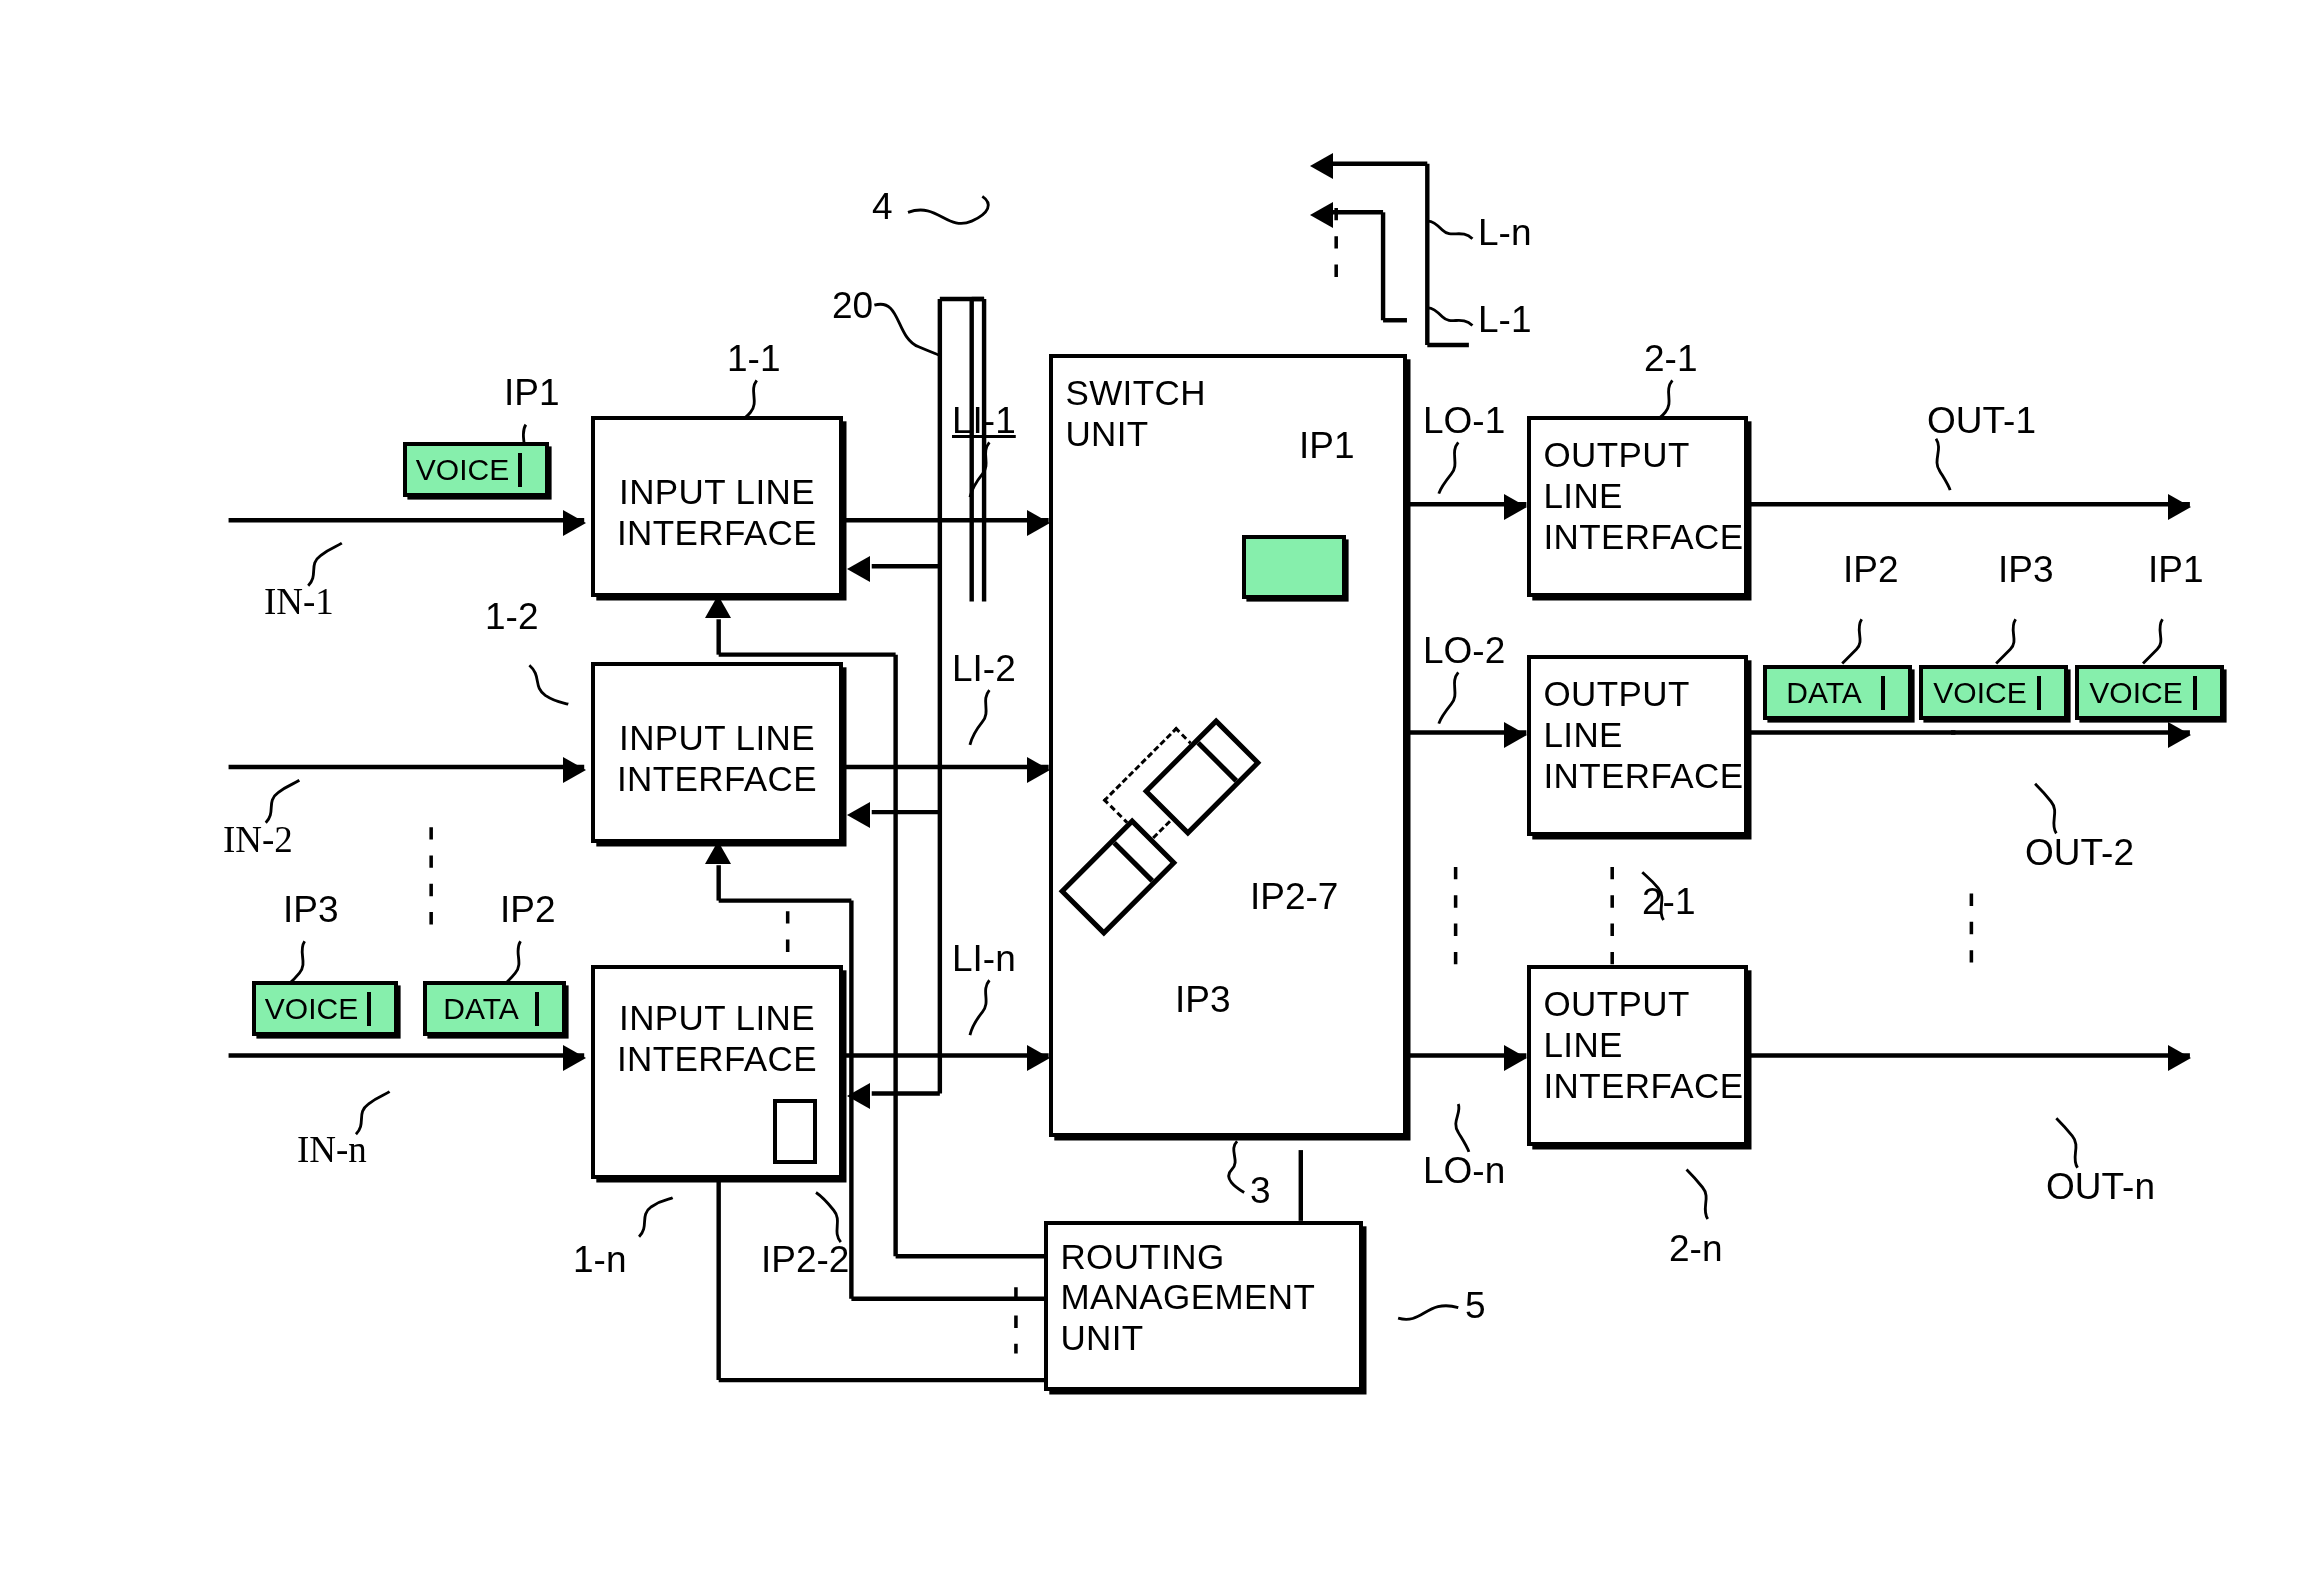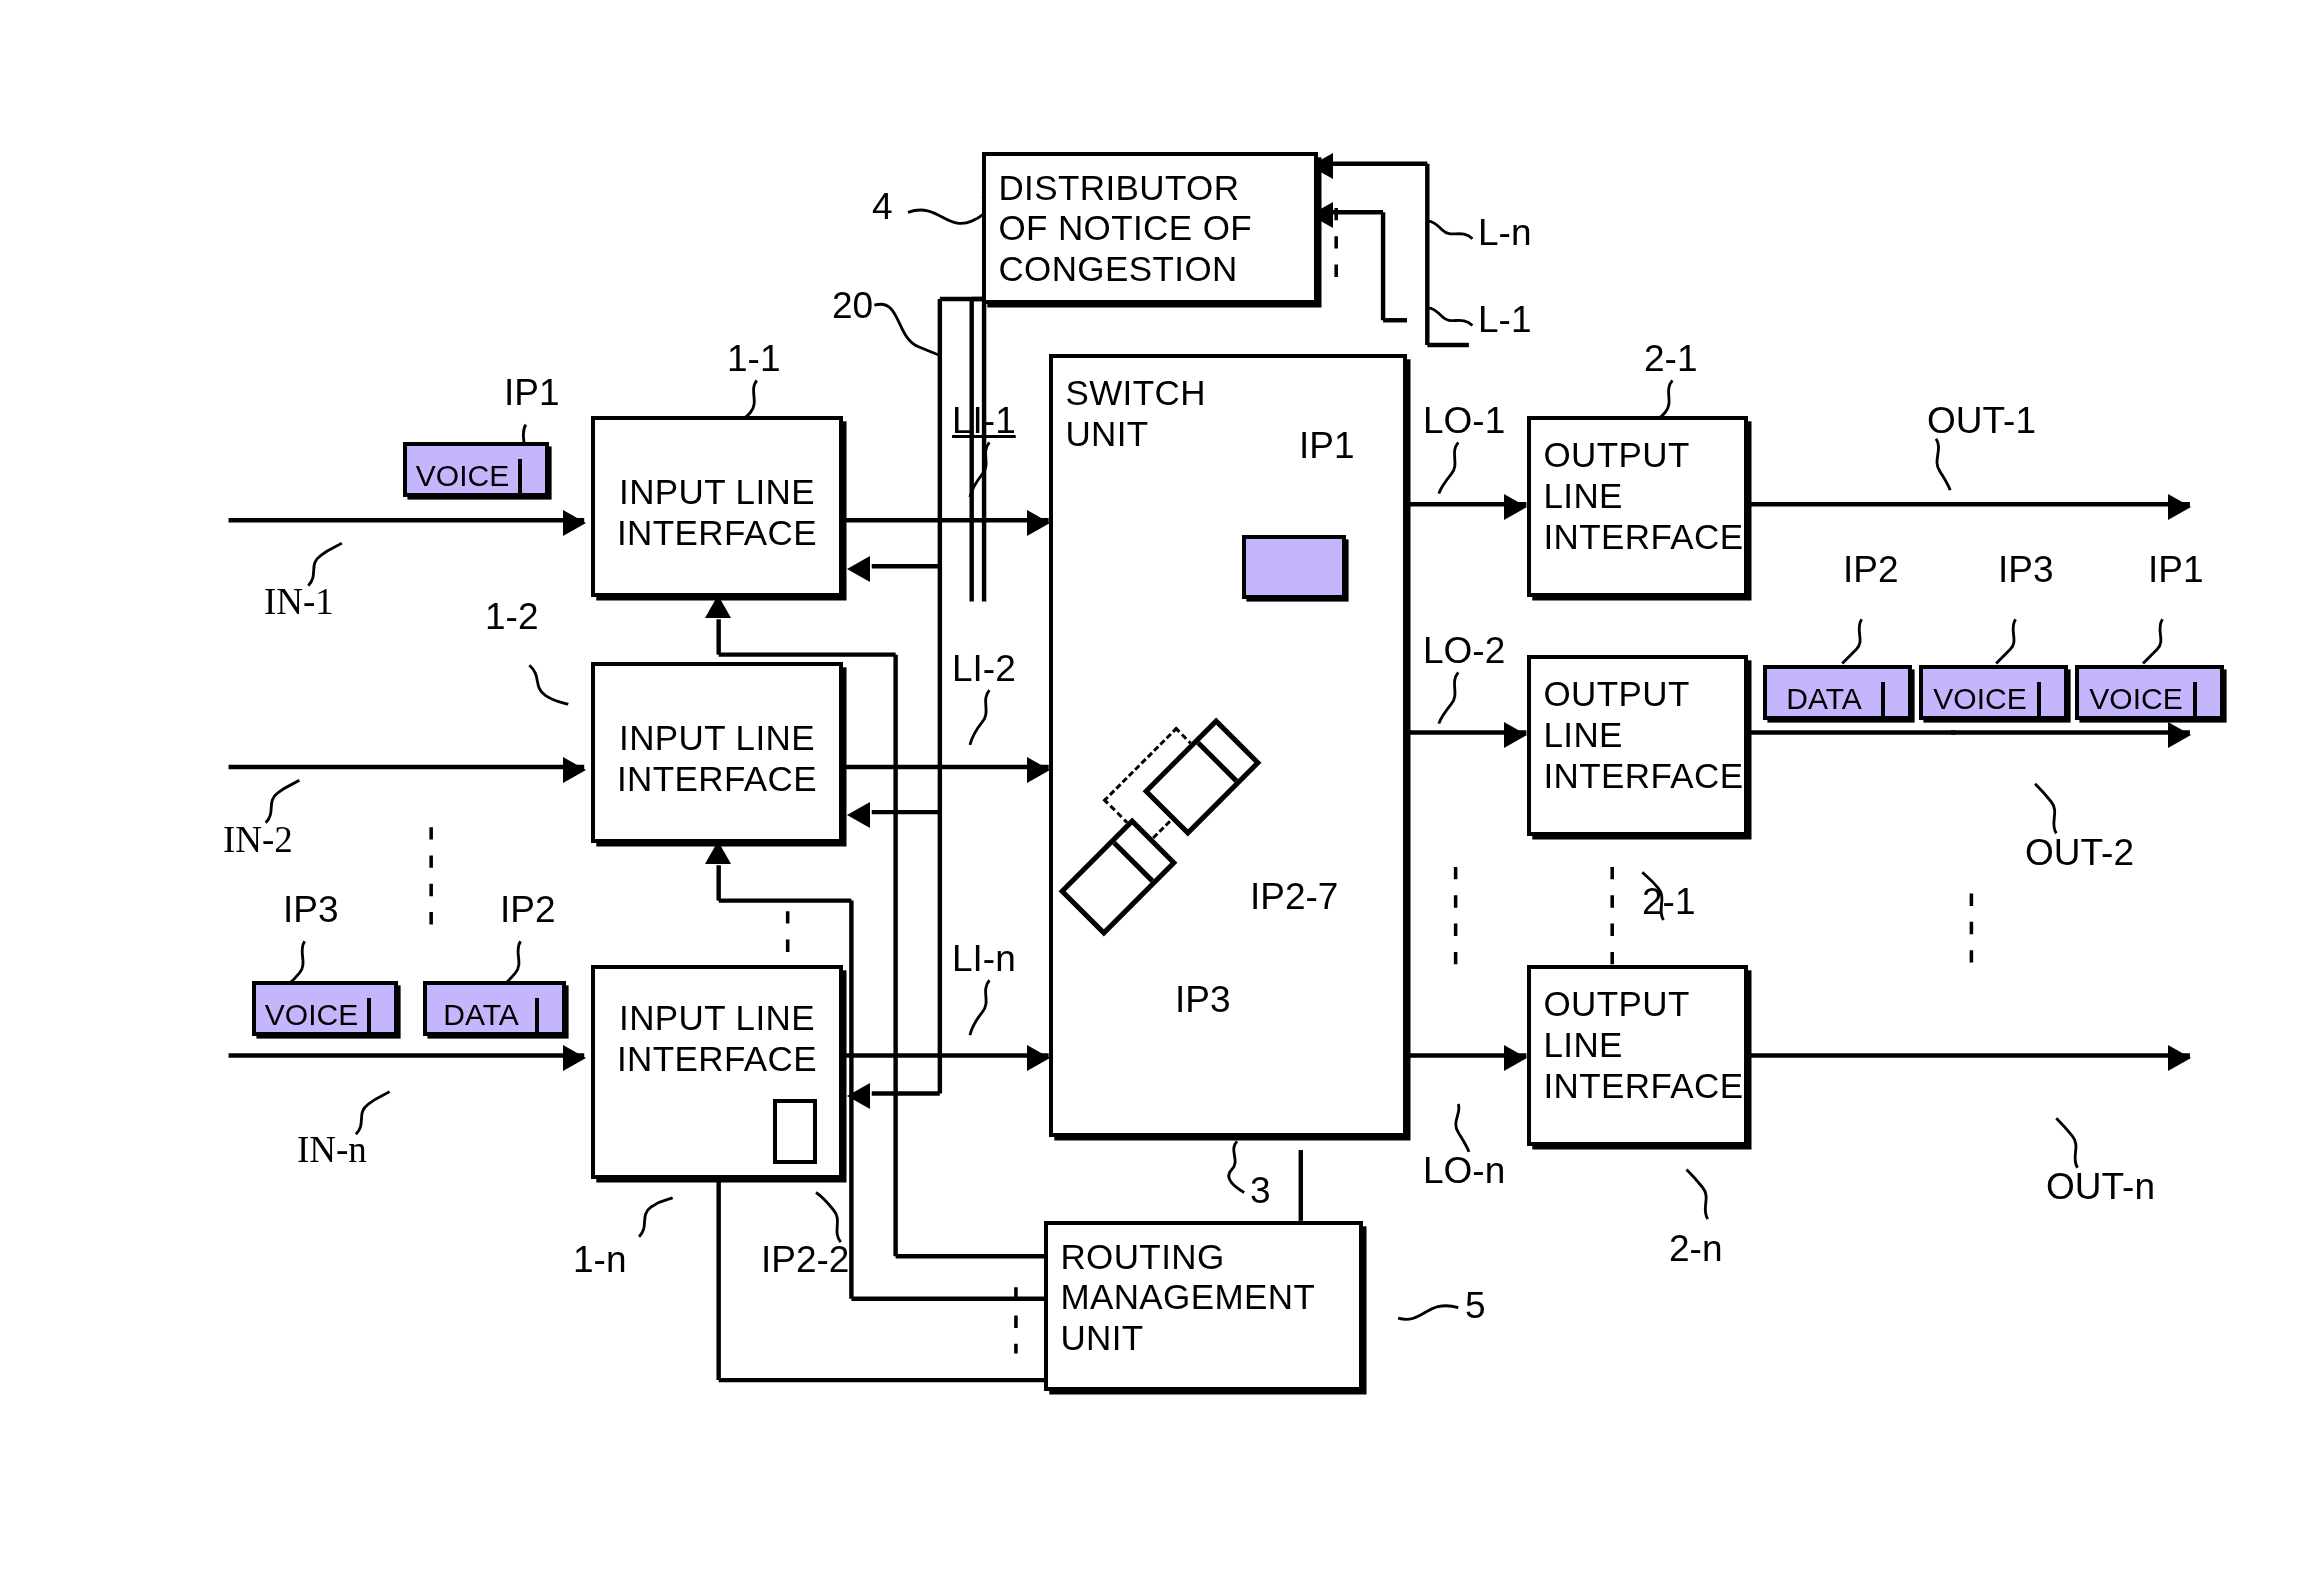--- a/index.html
+++ b/index.html
@@ -30,25 +30,25 @@
     white-space:nowrap;
     font-family:"Liberation Sans", sans-serif;
   }
   .box.centerlabel .blabel{
     left:0;right:0;text-align:center;
   }
   
   .packet{
     position:absolute;
     border:4.4px solid #000;
-    background:#c4b5fd;
+    background:#86efac;
     box-sizing:border-box;
     box-shadow:3.5px 3.5px 0 -0.9px #000;
     display:flex;
-    align-items:flex-end;
+    align-items:center;
   }
   .packet .pay{
     flex:1 1 auto;
     display:flex;align-items:center;justify-content:center;
     font-size:30px;
     letter-spacing:0px;
     border-right:4.4px solid #000;
     box-sizing:border-box;
   }
   .packet .hdr{
@@ -261,25 +261,20 @@
   <div class="arrL abs" style="left:847px;top:802px;"></div>
   <div class="arrL abs" style="left:847px;top:1083px;"></div>
 
   <div class="arrL abs" style="left:1310px;top:153px;"></div>
   <div class="arrL abs" style="left:1310px;top:202px;"></div>
 
   <div class="arrU abs" style="left:705px;top:595px;"></div>
   <div class="arrU abs" style="left:705px;top:841px;"></div>
   <div class="arrU abs" style="left:705px;top:1154px;"></div>
 
-  <div class="box" style="left:982px;top:152px;width:336px;height:152px;">
-    <div class="blabel" style="top:10.6px;">DISTRIBUTOR</div>
-    <div class="blabel" style="top:51px;">OF NOTICE OF</div>
-    <div class="blabel" style="top:92px;">CONGESTION</div>
-  </div>
   <div class="lbl" style="left:872px;top:186px;">4</div>
 
   <div class="box" style="left:1049px;top:354px;width:358px;height:783px;">
     <div class="blabel" style="top:14px;">SWITCH</div>
     <div class="blabel" style="top:55px;">UNIT</div>
   </div>
   <div class="lbl" style="left:1250px;top:1170px;">3</div>
 
   <div class="box" style="left:1044px;top:1221px;width:319px;height:170px;">
     <div class="blabel" style="top:10.6px;">ROUTING</div>

